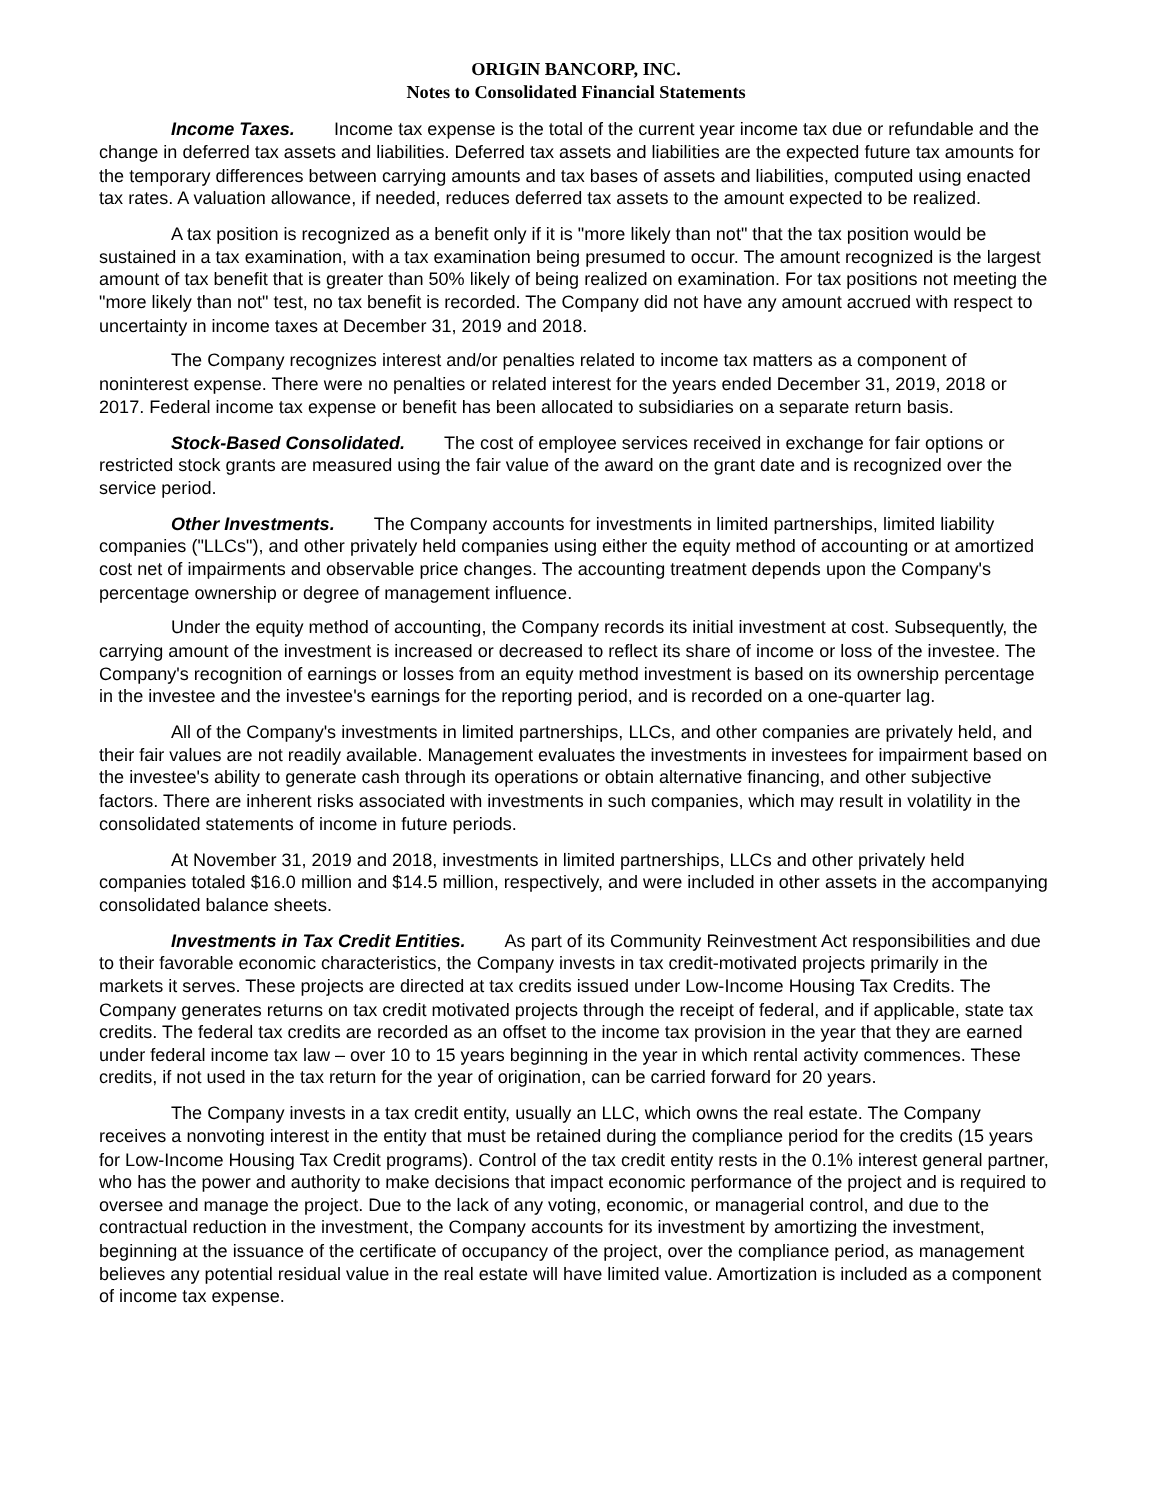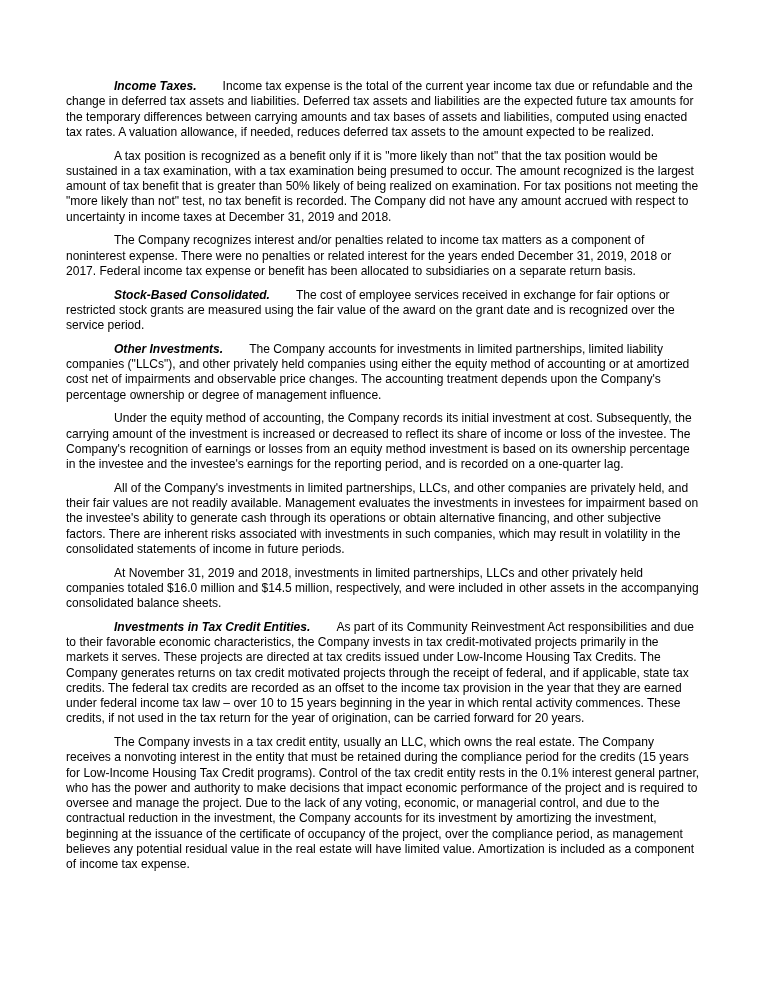--- a/index.html
+++ b/index.html
@@ -12,20 +12,24 @@
   .para { margin: 0 0 8.5px 0; text-indent: 48px; text-align: left; }
   .heading { font-weight: bold; font-style: italic; }
   .gap { display: inline-block; width: 26px; }
   .page-number { position: absolute; top: 961px; left: 0; width: 768px; text-align: center;
     font-family: "Liberation Serif", serif; font-size: 12px; }
 </style>
 </head>
 <body>
 
 <div class="page">
+  <div class="header">
+    <div>ORIGIN BANCORP, INC.</div>
+    <div>Notes to Consolidated Financial Statements</div>
+  </div>
 
   <div class="content">
     <p class="para"><span class="heading">Income Taxes.</span><span class="gap"></span><span>Income tax expense is the total of the current year income tax due or refundable and the change in deferred tax assets and liabilities. Deferred tax assets and liabilities are the expected future tax amounts for the temporary differences between carrying amounts and tax bases of assets and liabilities, computed using enacted tax rates. A valuation allowance, if needed, reduces deferred tax assets to the amount expected to be realized.</span></p>
     <p class="para"><span>A tax position is recognized as a benefit only if it is "more likely than not" that the tax position would be sustained in a tax examination, with a tax examination being presumed to occur. The amount recognized is the largest amount of tax benefit that is greater than 50% likely of being realized on examination. For tax positions not meeting the "more likely than not" test, no tax benefit is recorded. The Company did not have any amount accrued with respect to uncertainty in income taxes at December 31, 2019 and 2018.</span></p>
     <p class="para"><span>The Company recognizes interest and/or penalties related to income tax matters as a component of noninterest expense. There were no penalties or related interest for the years ended December 31, 2019, 2018 or 2017. Federal income tax expense or benefit has been allocated to subsidiaries on a separate return basis.</span></p>
     <p class="para"><span class="heading">Stock-Based Consolidated.</span><span class="gap"></span><span>The cost of employee services received in exchange for fair options or restricted stock grants are measured using the fair value of the award on the grant date and is recognized over the service period.</span></p>
     <p class="para"><span class="heading">Other Investments.</span><span class="gap"></span><span>The Company accounts for investments in limited partnerships, limited liability companies ("LLCs"), and other privately held companies using either the equity method of accounting or at amortized cost net of impairments and observable price changes. The accounting treatment depends upon the Company's percentage ownership or degree of management influence.</span></p>
     <p class="para"><span>Under the equity method of accounting, the Company records its initial investment at cost. Subsequently, the carrying amount of the investment is increased or decreased to reflect its share of income or loss of the investee. The Company's recognition of earnings or losses from an equity method investment is based on its ownership percentage in the investee and the investee's earnings for the reporting period, and is recorded on a one-quarter lag.</span></p>
     <p class="para"><span>All of the Company's investments in limited partnerships, LLCs, and other companies are privately held, and their fair values are not readily available. Management evaluates the investments in investees for impairment based on the investee's ability to generate cash through its operations or obtain alternative financing, and other subjective factors. There are inherent risks associated with investments in such companies, which may result in volatility in the consolidated statements of income in future periods.</span></p>
     <p class="para"><span>At November 31, 2019 and 2018, investments in limited partnerships, LLCs and other privately held companies totaled $16.0 million and $14.5 million, respectively, and were included in other assets in the accompanying consolidated balance sheets.</span></p>

